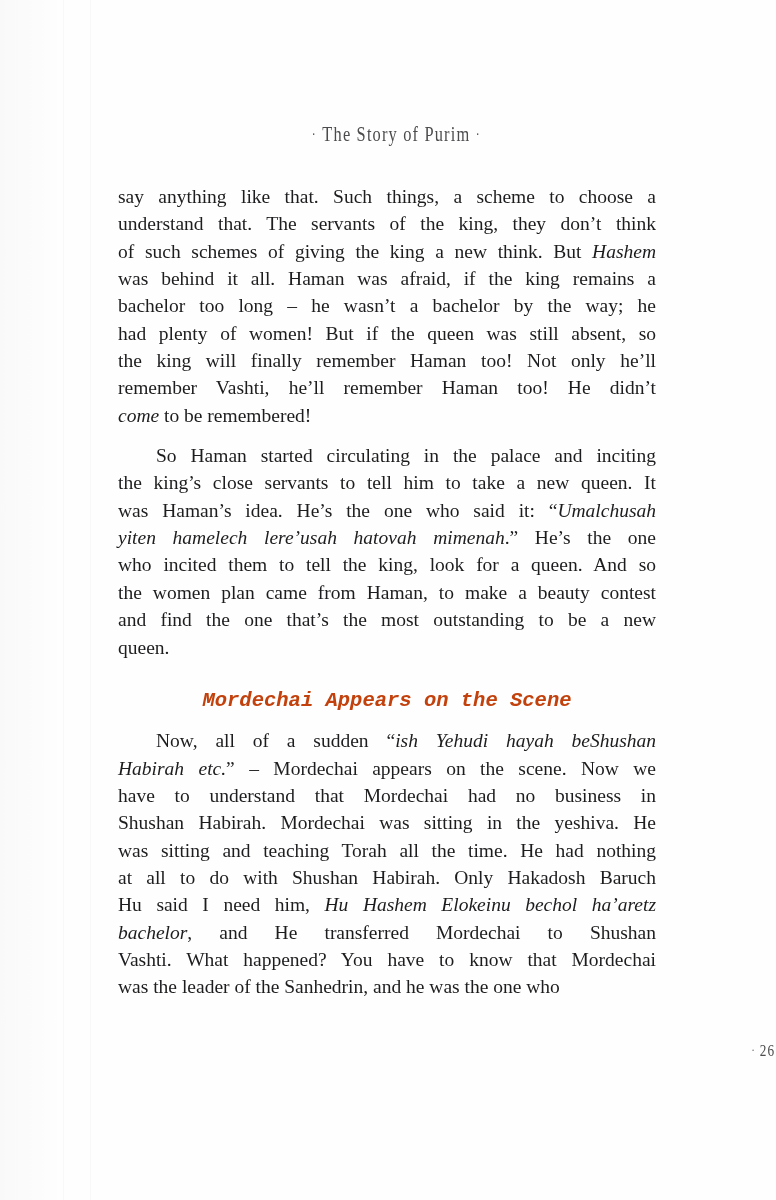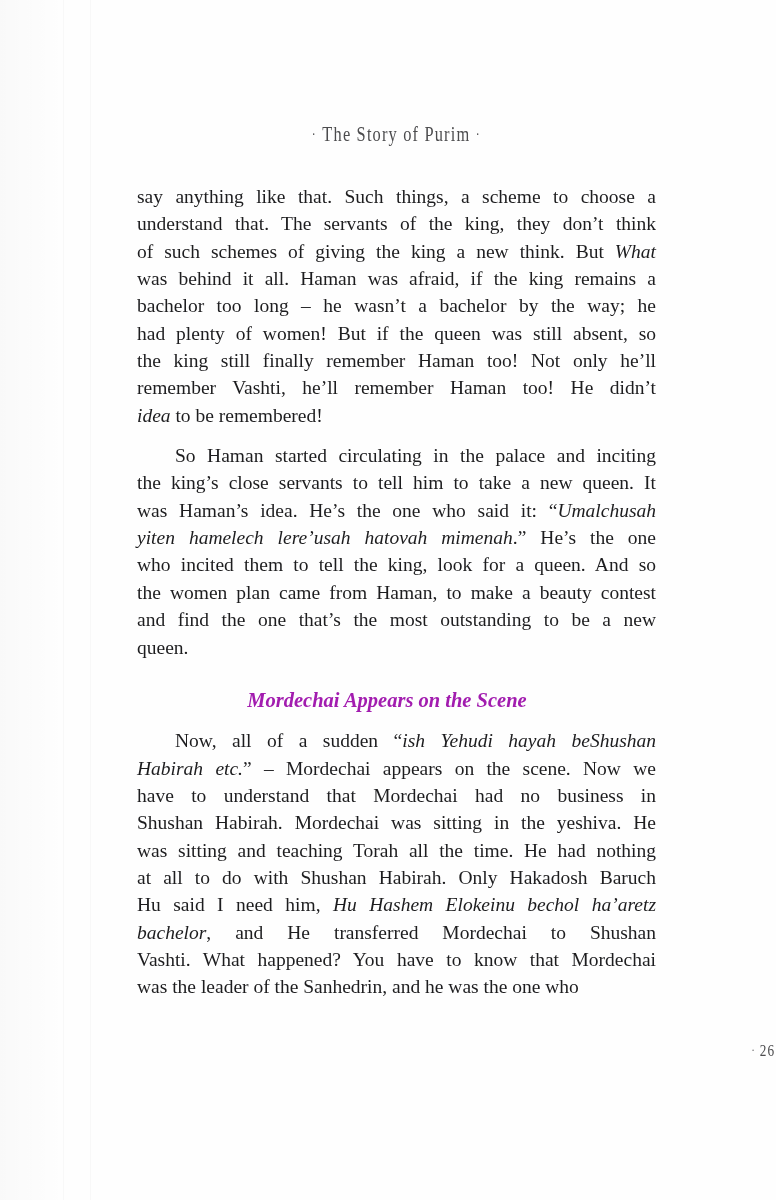--- a/index.html
+++ b/index.html
@@ -29,31 +29,32 @@
   }
   .condense { display: inline-block; transform: scaleX(0.78); transform-origin: 50% 50%; letter-spacing: 1.5px; }
   .dot { font-size: 15px; vertical-align: 2px; padding: 0 7px; }
 
   .body-block {
     position: absolute; top: 183px; left: 118px; width: 538px;
     font-size: 19.5px; line-height: 27.35px;
     color: var(--ink, #1d1d1f);
   }
   .para { margin: 0 0 13px 0; }
-  .para .line { display: block; text-align: justify; text-align-last: justify; margin-left: 19px; }
+  .para .line { display: block; text-align: justify; text-align-last: justify; }
   .para .line.last { text-align-last: left; }
   .para.indent .line:first-child { text-indent: 38px; }
   .body-block em { font-style: italic; }
 
   .section-heading {
     font-weight: bold; font-style: italic;
     font-size: 20.5px; line-height: 27.35px;
     text-align: center; text-align-last: center;
     margin: 26px 0 13px 0;
-    color: #a21caf;
+    color: #c2410c;
+    font-family: Liberation Mono, monospace;
   }
 
   .page-footer {
     position: absolute; top: 1041px; left: 0; width: 100%;
     text-align: right;
     color: var(--muted, #4c4c4e);
     font-size: 17px;
     white-space: nowrap;
   }
   .page-footer .dot { font-size: 12px; vertical-align: 2px; padding: 0 5px; }
@@ -70,27 +71,27 @@
   <div class="running-header">
     <span class="condense">
       <span class="dot">·</span><span>The Story of Purim</span><span class="dot">·</span>
     </span>
   </div>
 
   <div class="body-block">
       <p class="para">
         <span class="line"><span>say anything like that. Such things, a scheme to choose a</span></span>
         <span class="line"><span>understand that. The servants of the king, they don’t think</span></span>
-        <span class="line"><span>of such schemes of giving the king a new think. But </span><em>What</em></span>
+        <span class="line"><span>of such schemes of giving the king a new think. But </span><em>Hashem</em></span>
         <span class="line"><span>was behind it all. Haman was afraid, if the king remains a</span></span>
         <span class="line"><span>bachelor too long – he wasn’t a bachelor by the way; he</span></span>
         <span class="line"><span>had plenty of women! But if the queen was still absent, so</span></span>
-        <span class="line"><span>the king still finally remember Haman too! Not only he’ll</span></span>
+        <span class="line"><span>the king will finally remember Haman too! Not only he’ll</span></span>
         <span class="line"><span>remember Vashti, he’ll remember Haman too! He didn’t</span></span>
-        <span class="line last"><em>idea</em><span> to be remembered!</span></span>
+        <span class="line last"><em>come</em><span> to be remembered!</span></span>
       </p>
       <p class="para indent">
         <span class="line"><span>So Haman started circulating in the palace and inciting</span></span>
         <span class="line"><span>the king’s close servants to tell him to take a new queen. It</span></span>
         <span class="line"><span>was Haman’s idea. He’s the one who said it: “</span><em>Umalchusah</em></span>
         <span class="line"><em>yiten hamelech lere’usah hatovah mimenah</em><span>.” He’s the one</span></span>
         <span class="line"><span>who incited them to tell the king, look for a queen. And so</span></span>
         <span class="line"><span>the women plan came from Haman, to make a beauty contest</span></span>
         <span class="line"><span>and find the one that’s the most outstanding to be a new</span></span>
         <span class="line last"><span>queen.</span></span>

